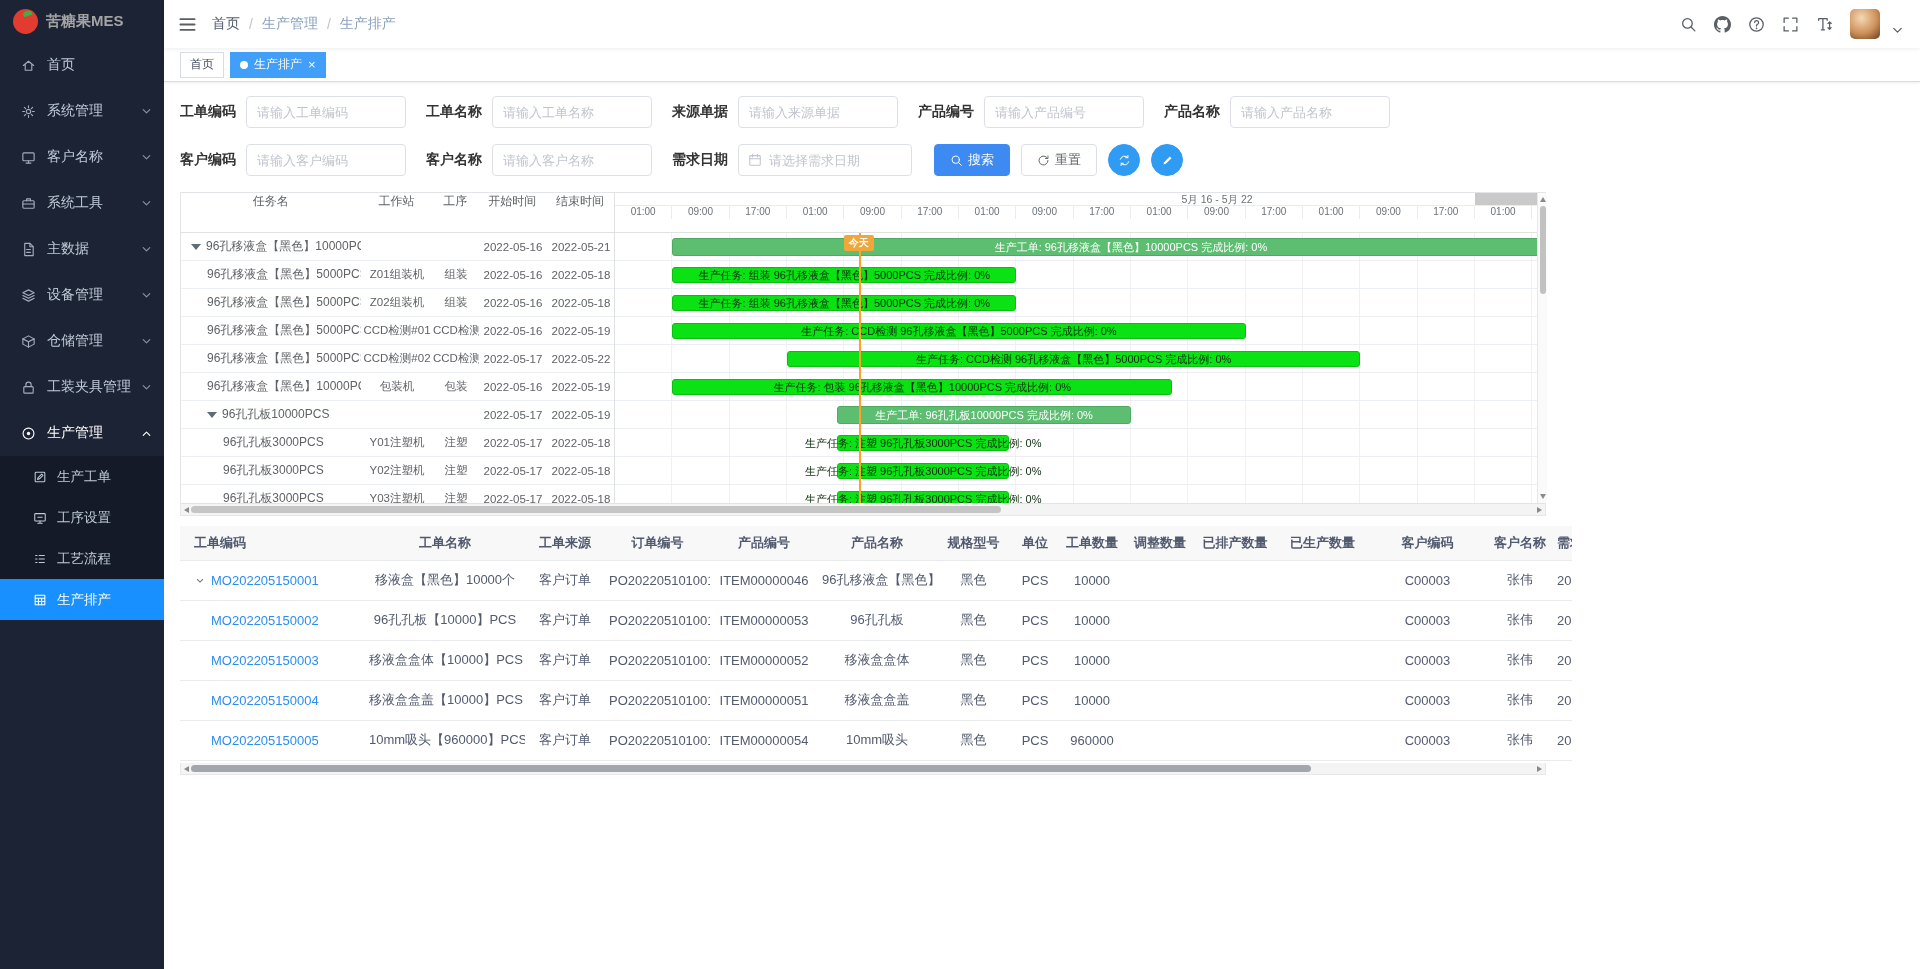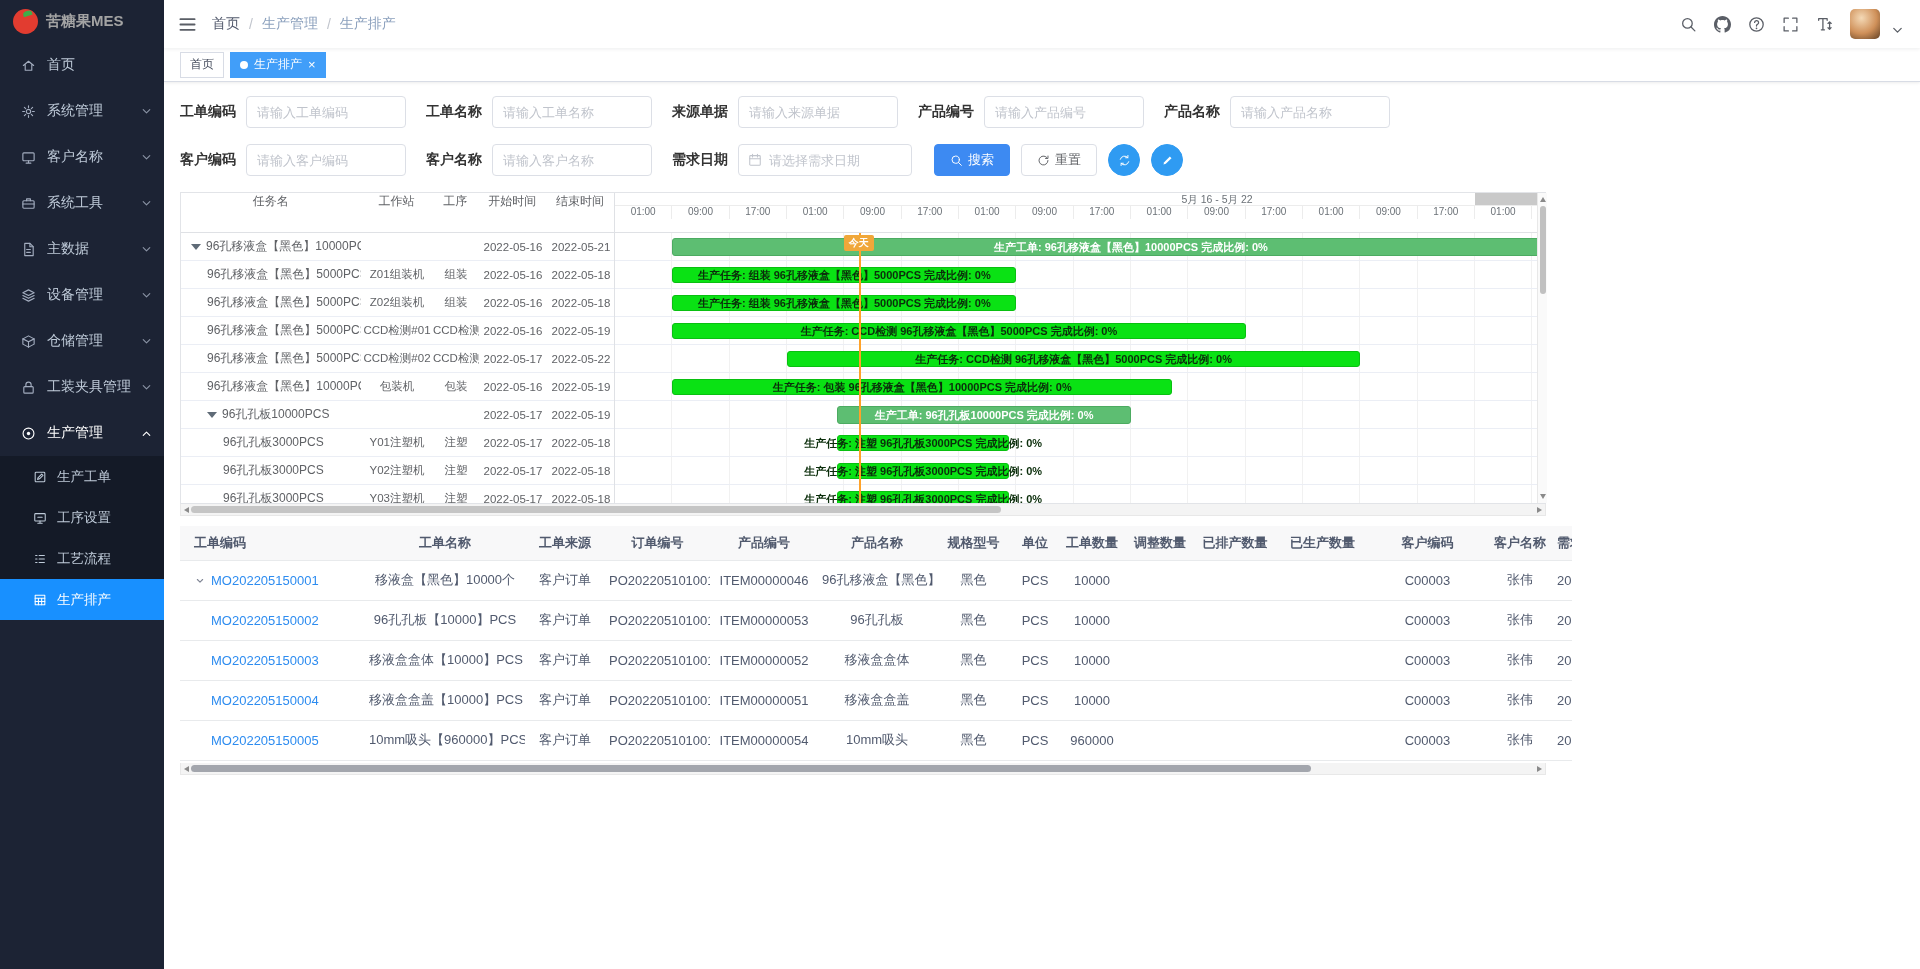--- a/index.html
+++ b/index.html
@@ -92,21 +92,21 @@
 .t-days{height:13px;display:flex;border-bottom:1px solid #ececec}
 .t-day{text-align:center;line-height:12px;border-right:1px solid #dfe1e5;flex-shrink:0}
 .t-ticks{height:13px;display:flex}
 .t-tick{text-align:center;line-height:12px;border-right:1px solid #ececec;flex-shrink:0;font-size:10px}
 .t-body{height:270px;position:relative;overflow:hidden;
   background-image:
     repeating-linear-gradient(to right,transparent 0,transparent 56.33px,#f1f1f1 56.33px,#f1f1f1 57.33px),
     repeating-linear-gradient(to right,transparent 0,transparent 171px,#e4e4e4 171px,#e4e4e4 172px)}
 .t-row{height:28px;border-bottom:1px solid #ebeef5;position:relative;overflow:hidden}
 .bar{position:absolute;display:flex;align-items:center;justify-content:center;border-radius:3px;
-  font-size:11px;font-weight:700;white-space:nowrap;z-index:2;cursor:pointer}
+  font-size:11px;font-weight:400;white-space:nowrap;z-index:2;cursor:pointer}
 .bar.order{top:5px;height:18px;background:#5dbe72;border:1px solid #4cab61;color:#fff}
 .bar.task{top:6px;height:16px;background:#0ae214;border:1px solid #09c011;color:#0b2e0b}
 .bar-label{overflow:visible}
 .today-line{position:absolute;top:0;bottom:0;width:2px;background:#ffa229;z-index:3}
 .today-label{position:absolute;top:2px;transform:translateX(-50%);background:#f0a73a;color:#fff;
   font-size:10px;font-weight:700;padding:1px 5px;border-radius:2px;z-index:4;white-space:nowrap}
 .v-scroll{width:10px;background:#fafafa;border-left:1px solid #e8e8e8;position:relative;flex-shrink:0;cursor:pointer}
 .v-thumb{position:absolute;top:13px;left:2px;width:6px;height:88px;background:#c1c1c1;border-radius:3px;cursor:pointer}
 .v-arrow{position:absolute;left:2px;width:0;height:0;border-left:3px solid transparent;border-right:3px solid transparent}
 .v-arrow.up{top:4px;border-bottom:5px solid #8a8a8a}

